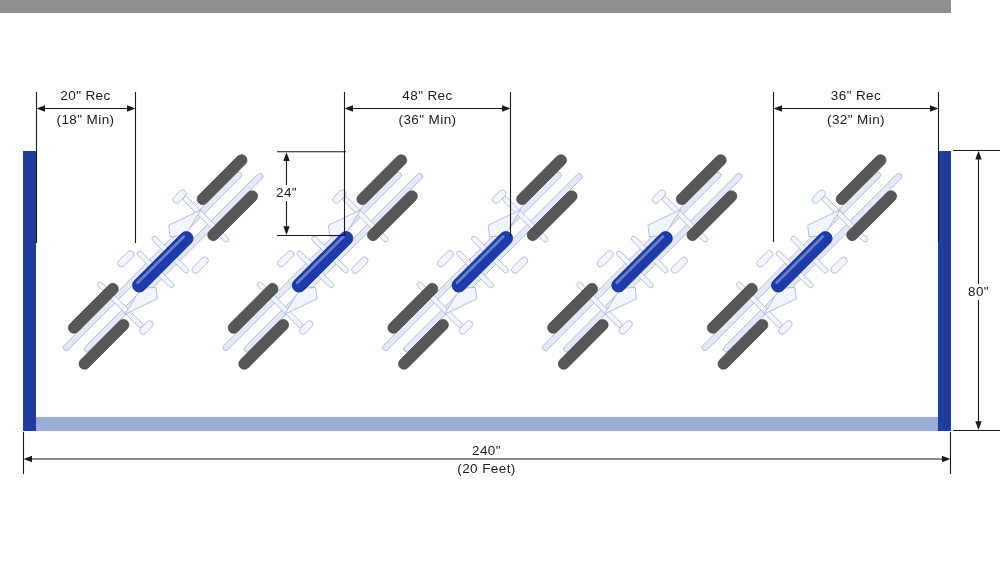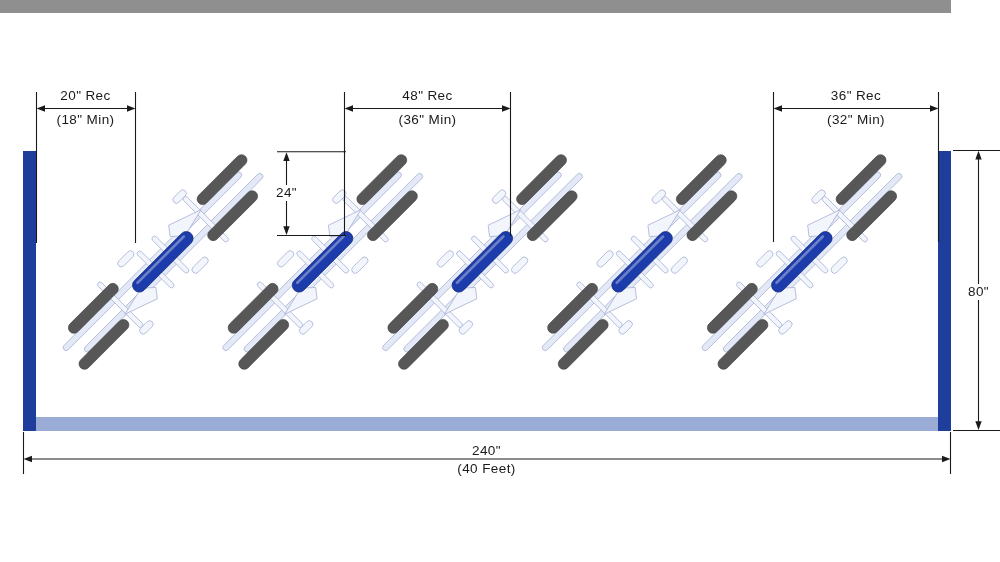--- a/index.html
+++ b/index.html
@@ -116,14 +116,14 @@
   <div class="lbl" style="left:344px;top:113px;width:167px;">(36" Min)</div>
 
   <div class="lbl" style="left:773px;top:89px;width:166px;">36" Rec</div>
   <div class="lbl" style="left:773px;top:113px;width:166px;">(32" Min)</div>
 
   <div class="lbl gap" style="left:266px;top:185px;width:41px;">24"</div>
 
   <div class="lbl gap" style="left:958px;top:284px;width:41px;">80"</div>
 
   <div class="lbl" style="left:23px;top:444px;width:927px;">240"</div>
-  <div class="lbl" style="left:23px;top:462px;width:927px;">(40 Feet)</div>
+  <div class="lbl" style="left:23px;top:462px;width:927px;">(20 Feet)</div>
 </div>
 
 </body></html>

